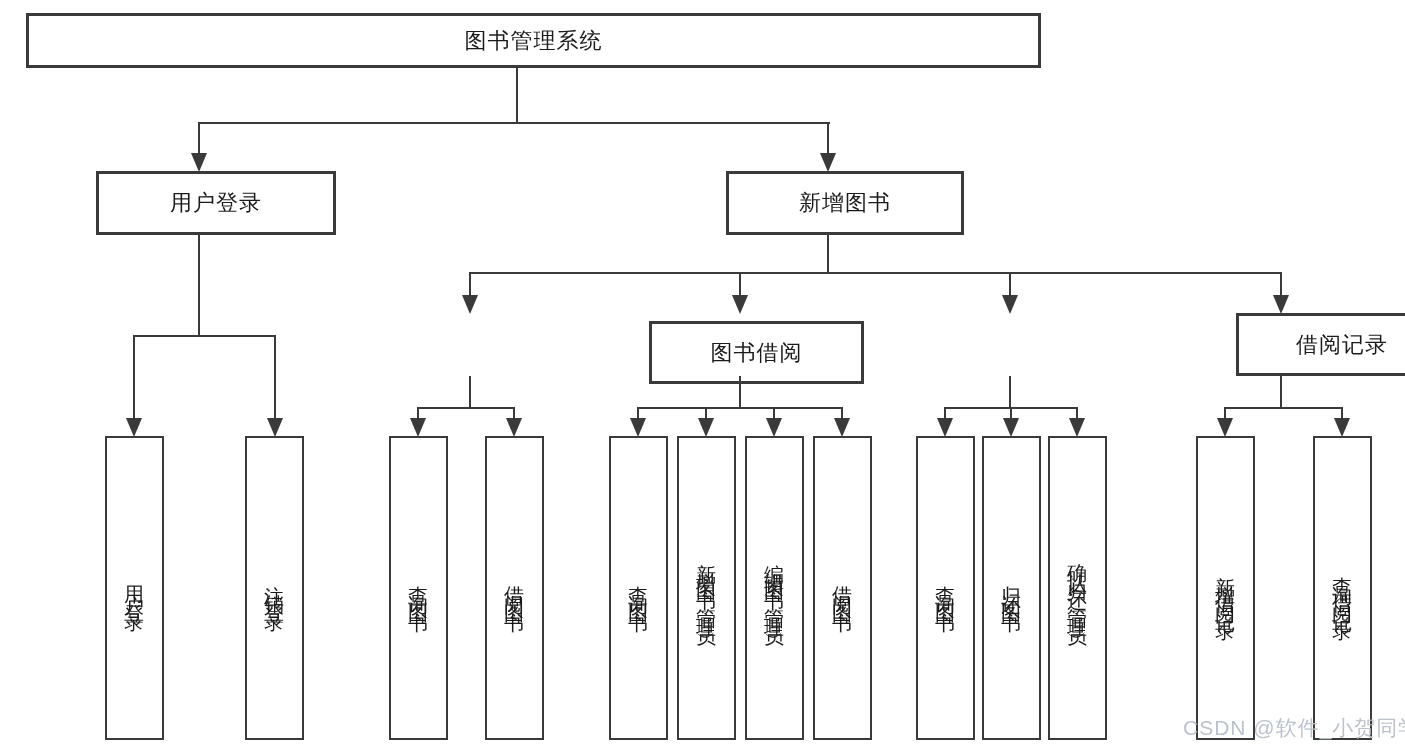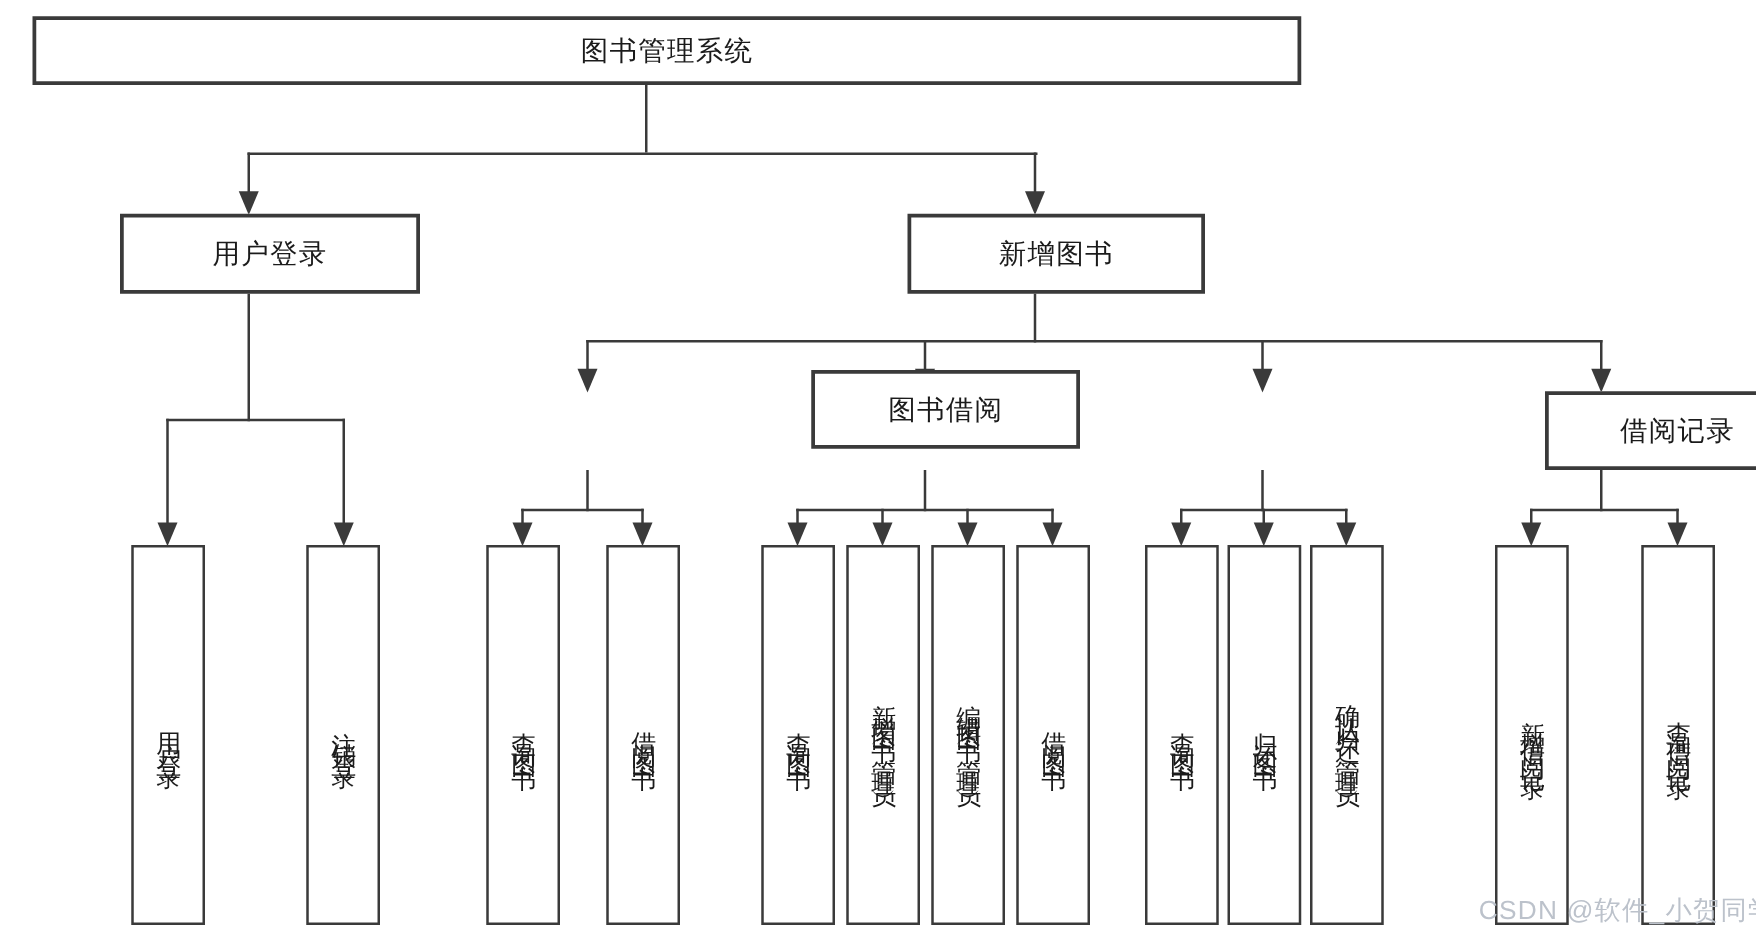--- a/index.html
+++ b/index.html
@@ -89,21 +89,21 @@
   <div class="hl" style="left:469px; top:272px; width:813px;"></div>
   <div class="vl" style="left:469px; top:272px; height:28px;"></div>
   <div class="vl" style="left:739px; top:272px; height:28px;"></div>
   <div class="vl" style="left:1009px; top:272px; height:28px;"></div>
   <div class="vl" style="left:1280px; top:272px; height:28px;"></div>
   <div class="arrow" style="left:462px; top:295px;"></div>
   <div class="arrow" style="left:732px; top:295px;"></div>
   <div class="arrow" style="left:1002px; top:295px;"></div>
   <div class="arrow" style="left:1273px; top:295px;"></div>
 
-  <div class="box h" style="left:633px; top:296px; width:215px; height:63px;">图书借阅</div>
+  <div class="box h" style="left:633px; top:321px; width:215px; height:63px;">图书借阅</div>
   <div class="box h" style="left:1220px; top:313px; width:212px; height:63px;">借阅记录</div>
 
   <div class="vl" style="left:469px; top:376px; height:33px;"></div>
   <div class="hl" style="left:417px; top:407px; width:98px;"></div>
   <div class="vl" style="left:417px; top:407px; height:16px;"></div>
   <div class="vl" style="left:513px; top:407px; height:16px;"></div>
   <div class="arrow" style="left:410px; top:418px;"></div>
   <div class="arrow" style="left:506px; top:418px;"></div>
 
   <div class="vl" style="left:739px; top:376px; height:33px;"></div>

